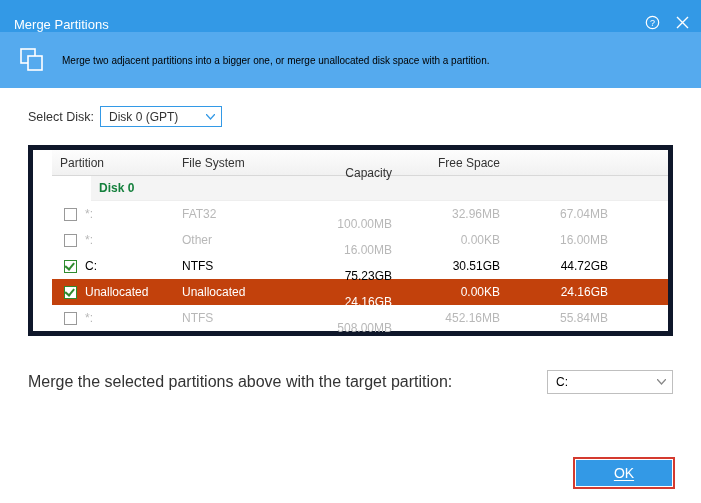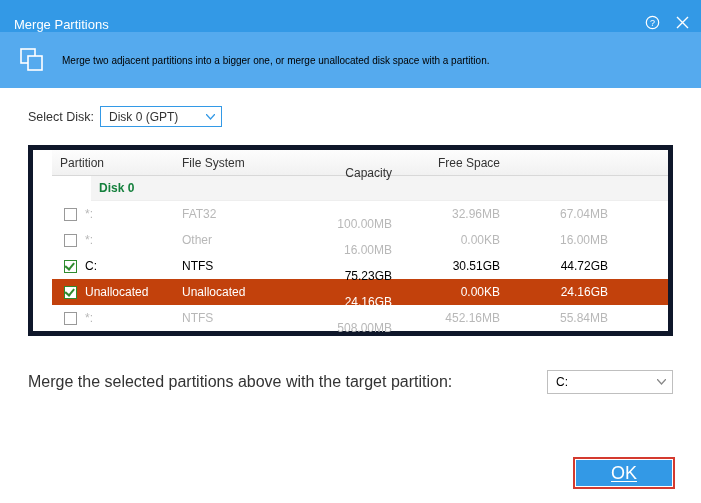--- a/index.html
+++ b/index.html
@@ -28,21 +28,21 @@
 .trow .col-part { display: flex; align-items: center; gap: 8px; }
 .chk { width: 13px; height: 13px; border: 1px solid #999; background: #fff; display: inline-flex; align-items: center; justify-content: center; flex-shrink: 0; margin-left: 4px;}
 .chk.on { border-color: #2e8b2e; }
 .chk.on::after { content: ""; display: block; width: 7px; height: 4px; border-left: 2px solid #2e8b2e; border-bottom: 2px solid #2e8b2e; transform: rotate(-50deg) translate(0px,-1px); }
 .merge-row { display: flex; align-items: center; justify-content: space-between; margin-top: 34px; }
 .merge-text { font-size: 16px; color: #333; text-align: center; }
 .target-select { border: 1px solid #bfbfbf; width: 126px; height: 24px; display: flex; align-items: center; padding: 0 8px; font-size: 12px; position: relative; cursor: pointer; background: #fff; }
 .target-select .chevron { position: absolute; right: 6px; top: 50%; transform: translateY(-50%); }
 .footer { position: absolute; bottom: 14px; right: 26px; }
 .ok-wrap { border: 2px solid #d43a2f; padding: 1px; display: inline-block; }
-.ok-btn { background: #3399e6; color: #fff; border: none; width: 96px; height: 26px; font-size: 18px; cursor: pointer; text-decoration: underline; text-underline-offset: 2px; }
+.ok-btn { background: #3399e6; color: #fff; border: none; width: 96px; height: 26px; font-size: 14px; cursor: pointer; text-decoration: underline; text-underline-offset: 2px; }
 .chevron svg { display:block; }
 </style>
 </head>
 <body>
 
 <div class="titlebar">
   <span>Merge Partitions</span>
   <div class="titlebar-actions">
     <span>
       <svg width="15" height="15" viewBox="0 0 15 15">

